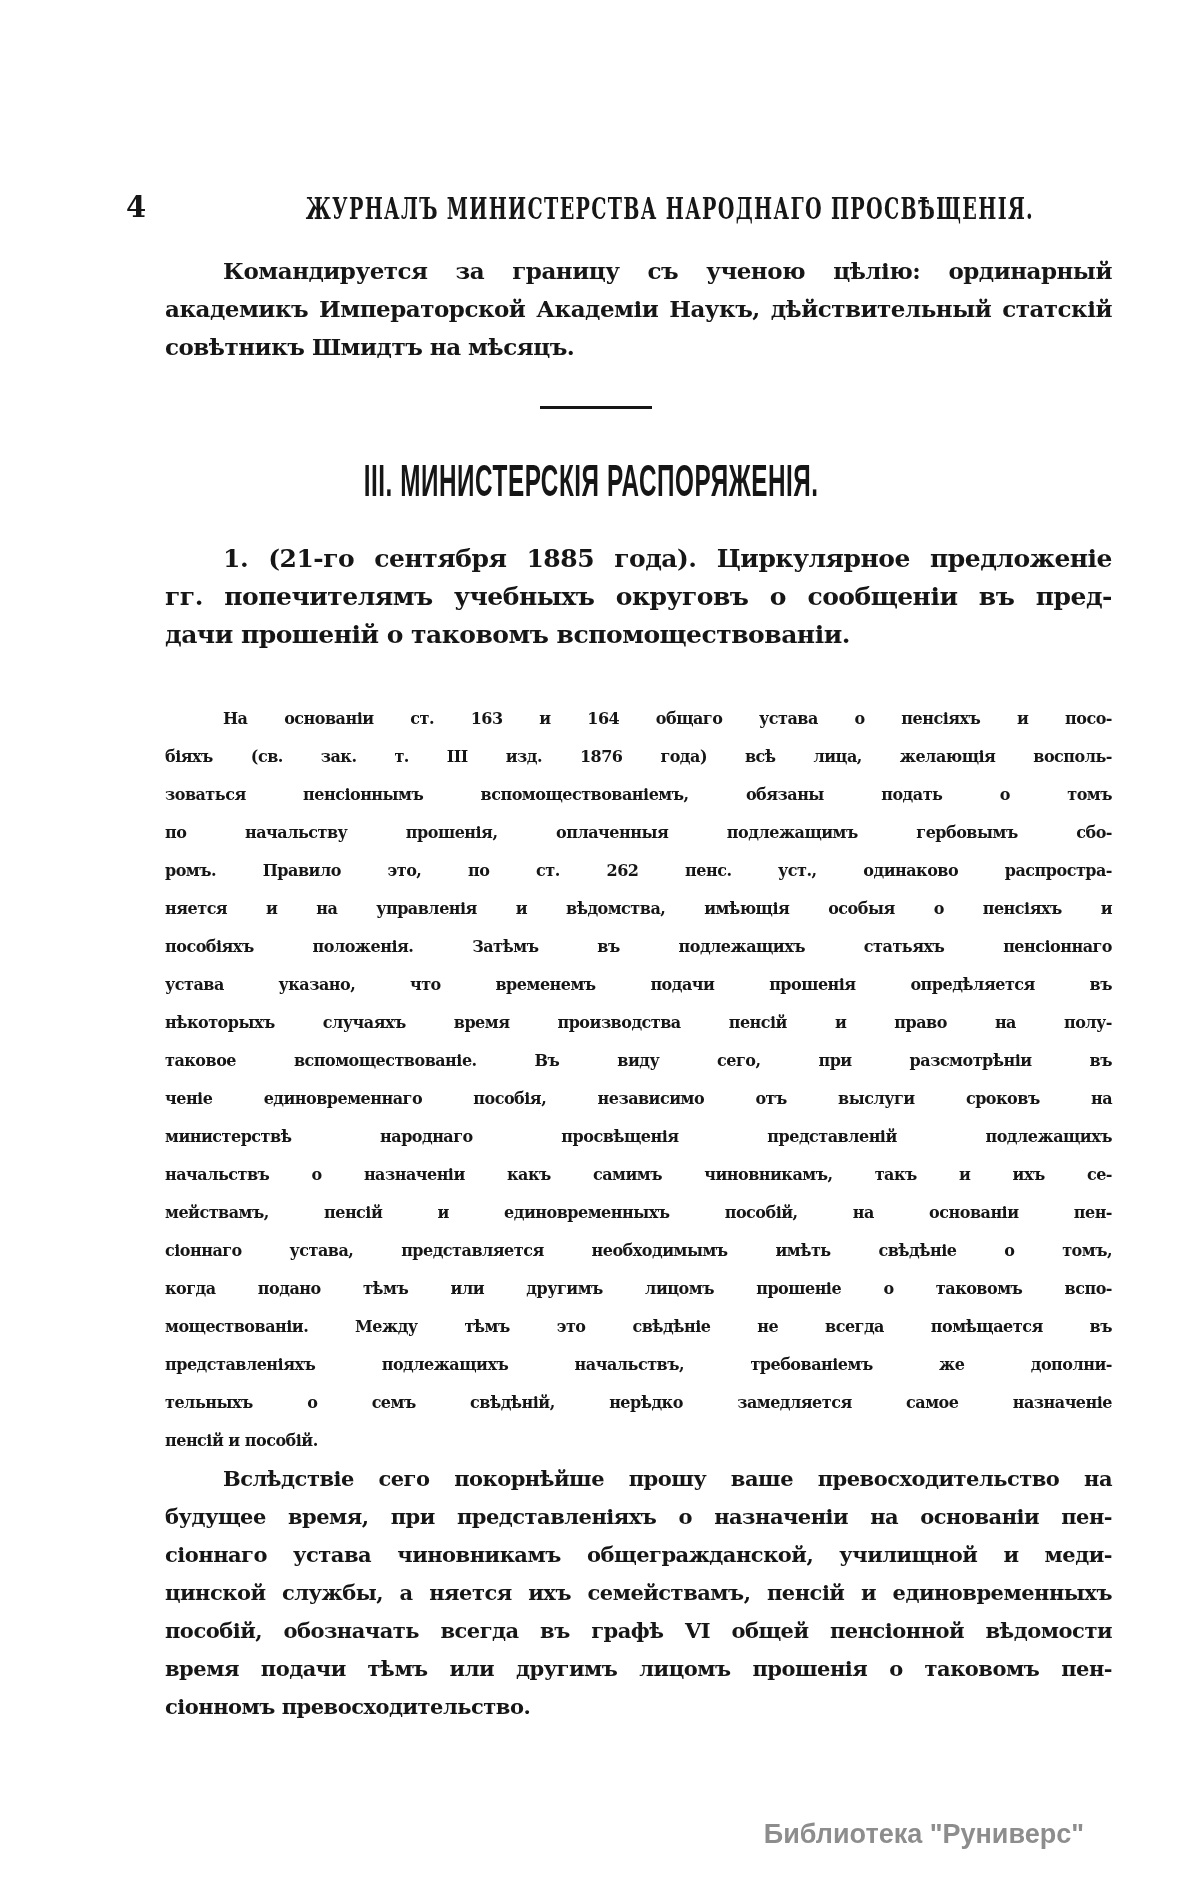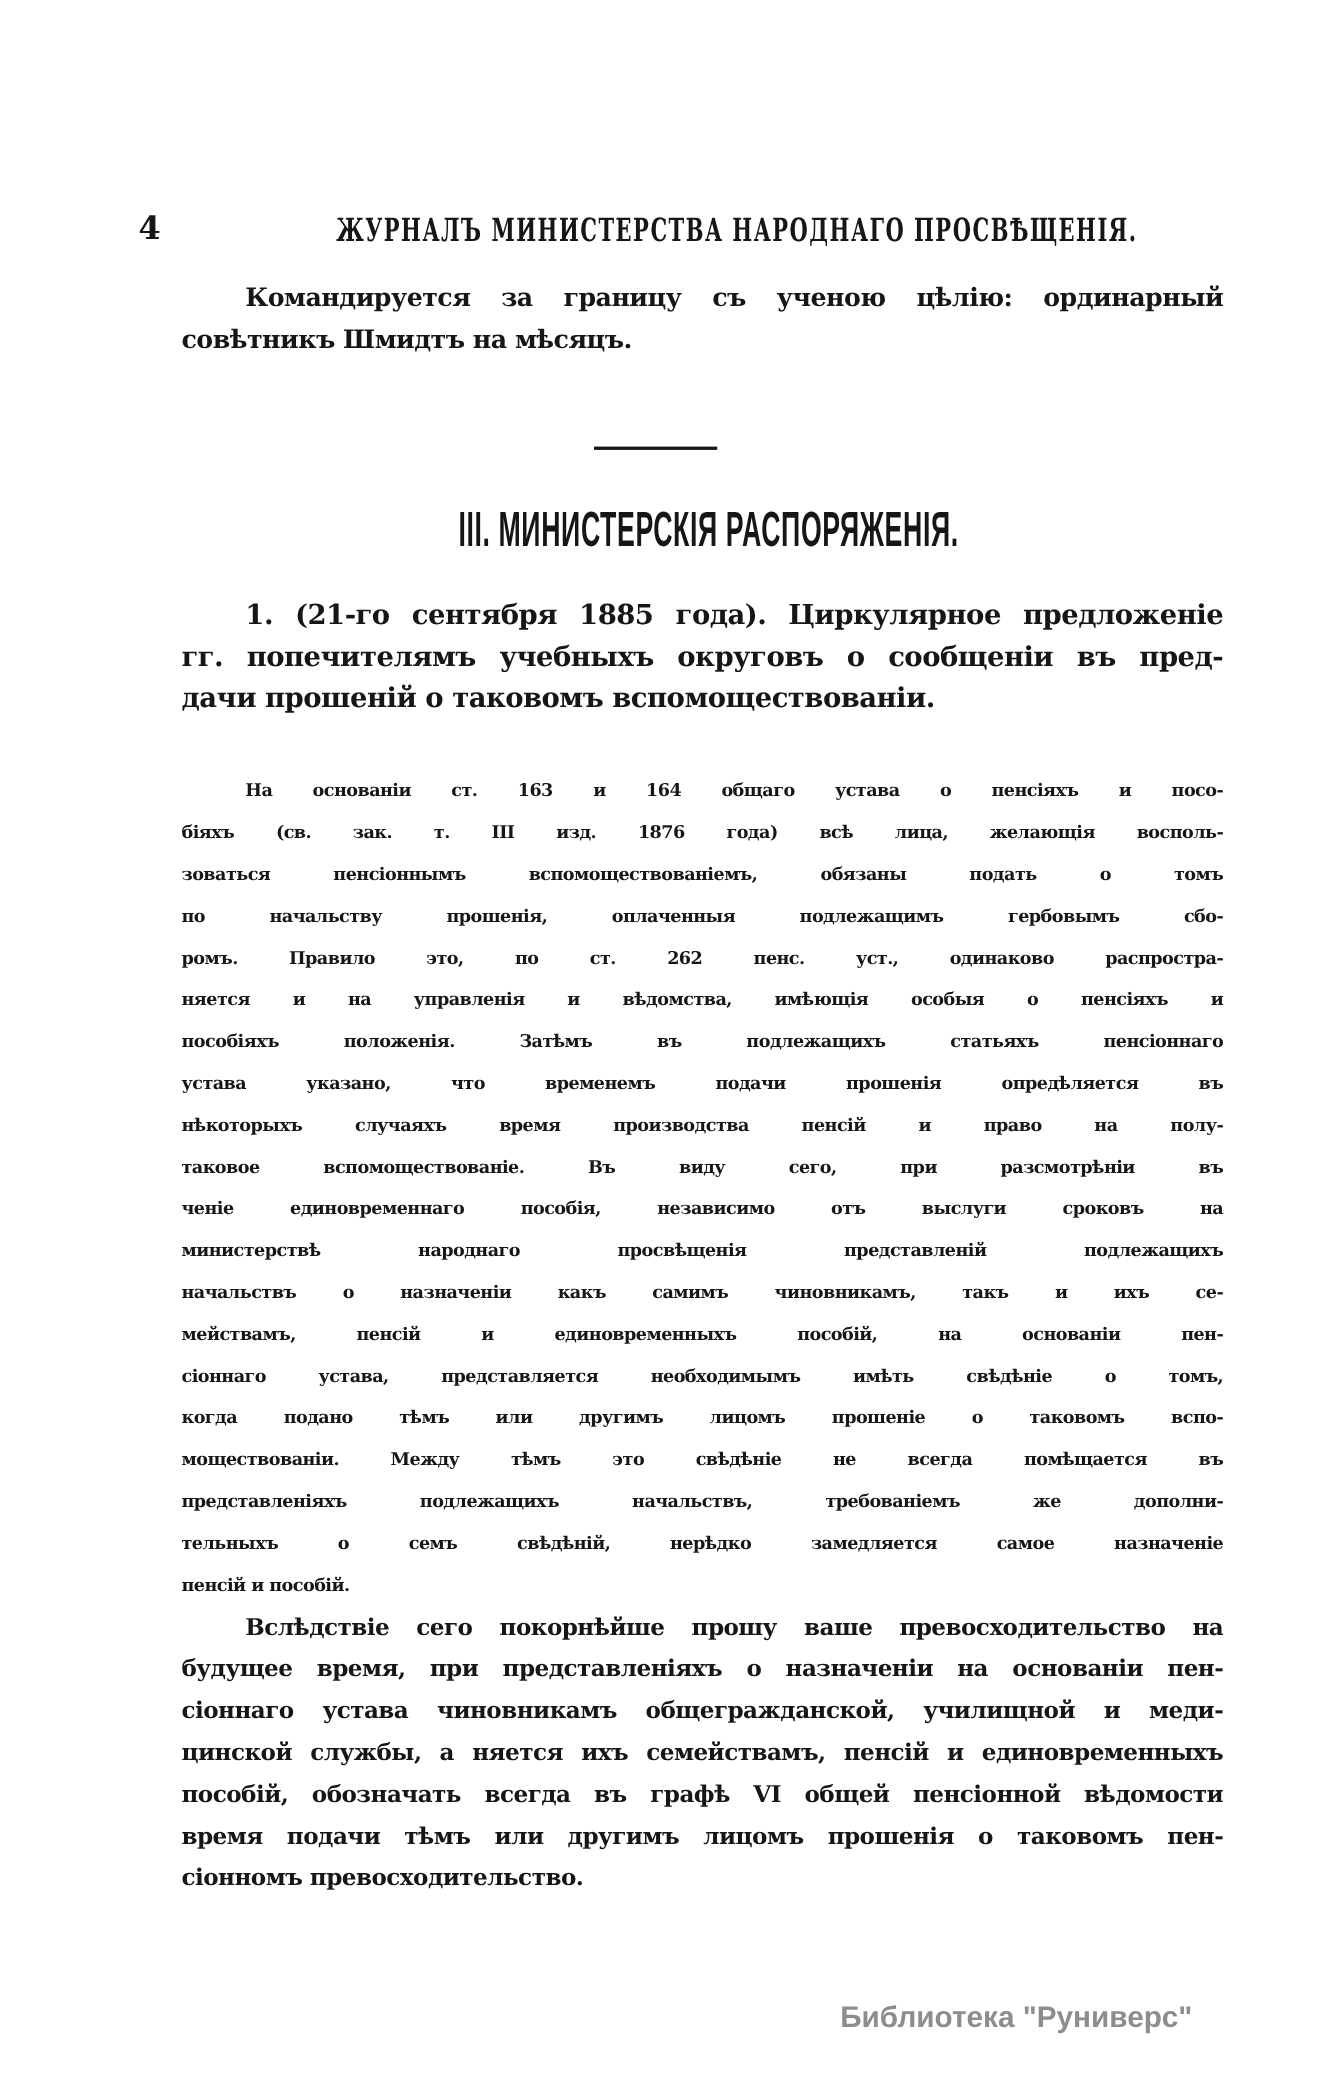--- a/index.html
+++ b/index.html
@@ -31,21 +31,21 @@
     white-space: nowrap;
     overflow: visible;
   }
   .para .line:first-child { text-indent: 58px; }
   .para .line:last-child { text-align-last: left; }
 
   .intro { top: 252px; font-size: 23px; line-height: 38px; letter-spacing: -0.5px; }
 
   .divider { position: absolute; left: 540px; top: 406px; width: 112px; height: 3px; background: #161616; }
 
-  .heading-row { position: absolute; top: 455px; left: 118px; width: 947px; text-align: right; }
+  .heading-row { position: absolute; top: 455px; left: 118px; width: 947px; text-align: center; }
   .heading {
     display: inline-block; white-space: nowrap;
     font-family: "Liberation Sans", sans-serif;
     font-weight: bold; font-size: 45px; letter-spacing: 1px;
     transform: scaleX(0.54); transform-origin: center;
   }
 
   .circular { top: 540px; font-size: 25px; line-height: 38px; letter-spacing: -0.5px; }
   .body1 { top: 700px; font-size: 16px; line-height: 38px; letter-spacing: -0.5px; }
   .body2 { top: 1460px; font-size: 21px; line-height: 38px; letter-spacing: -0.5px; }
@@ -64,20 +64,21 @@
 
   <div class="running-header">
     <span class="pagenum">4</span>
     <div class="runtitle-wrap">
       <span class="runtitle">ЖУРНАЛЪ МИНИСТЕРСТВА НАРОДНАГО ПРОСВѢЩЕНІЯ.</span>
     </div>
   </div>
 
   <div class="para intro">
       <div class="line">Командируется за границу съ ученою цѣлію: ординарный</div>
+      <div class="line">академикъ Императорской Академіи Наукъ, дѣйствительный статскій</div>
       <div class="line">совѣтникъ Шмидтъ на мѣсяцъ.</div>
     </div>
 
   <div class="divider"></div>
 
   <div class="heading-row">
     <span class="heading">III. МИНИСТЕРСКІЯ РАСПОРЯЖЕНІЯ.</span>
   </div>
 
   <div class="para circular">

